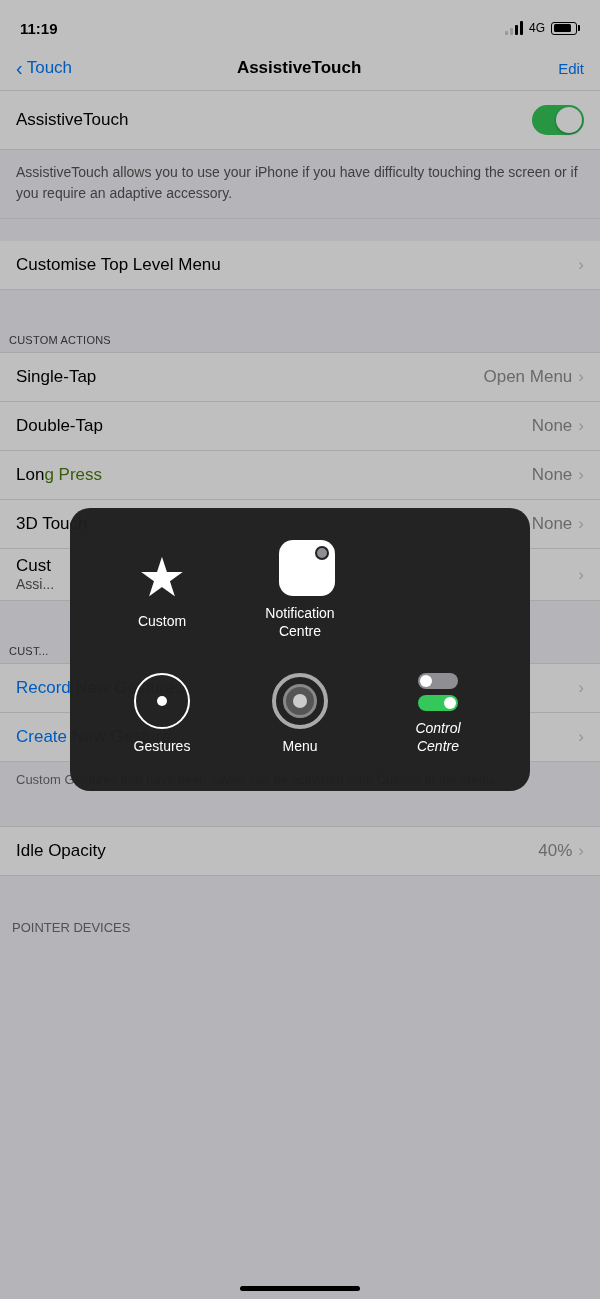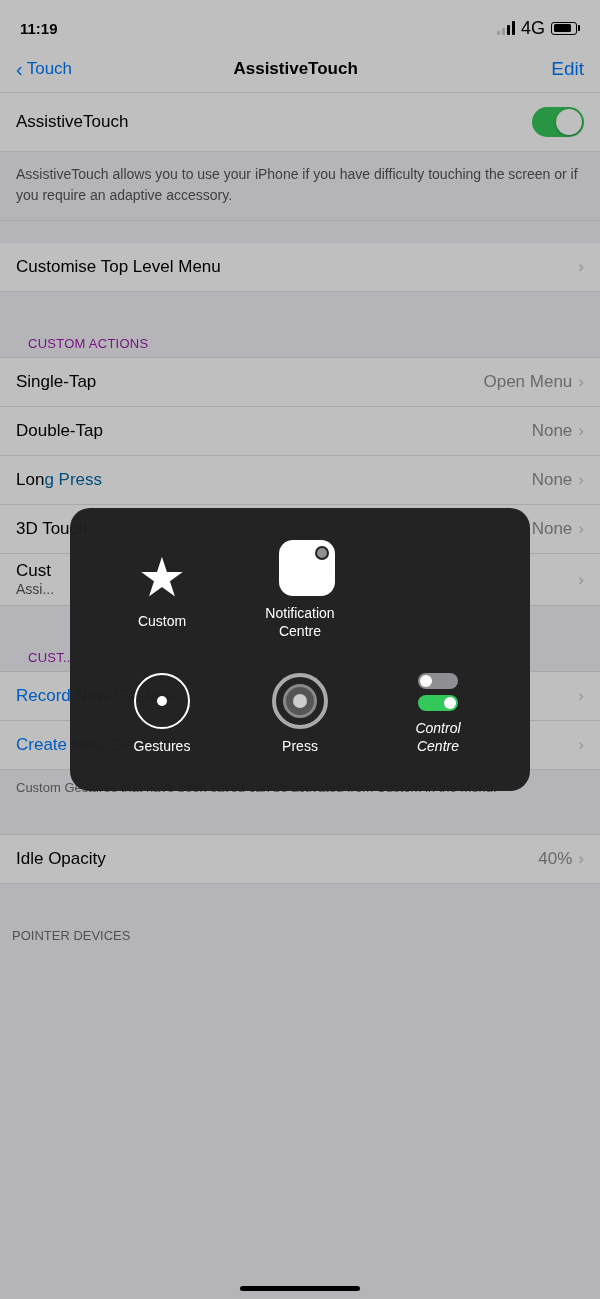--- a/index.html
+++ b/index.html
@@ -38,21 +38,21 @@
       gap: 2px;
       height: 14px;
     }
     .signal-bar {
       width: 3px;
       background: #000;
       border-radius: 1px;
     }
     .signal-bar.empty { background: #ccc; }
     .network-label {
-      font-size: 18px;
+      font-size: 12px;
       font-weight: 500;
       color: #000;
     }
     .battery-icon {
       display: flex;
       align-items: center;
     }
     .battery-body {
       width: 26px;
       height: 13px;
@@ -98,21 +98,21 @@
       font-size: 20px;
       line-height: 1;
     }
     .nav-title {
       font-size: 17px;
       font-weight: 600;
       color: #000;
     }
     .nav-edit {
       color: #007aff;
-      font-size: 19px;
+      font-size: 15px;
       cursor: pointer;
       margin-left: 32px;
     }
 
     
     .toggle-row {
       background: #fff;
       display: flex;
       justify-content: space-between;
       align-items: center;
@@ -174,23 +174,23 @@
       color: #8e8e93;
       font-size: 17px;
     }
     .chevron-right {
       color: #c7c7cc;
       font-size: 17px;
     }
 
     
     .section-header {
-      padding: 22px 28px 6px;
-      font-size: 13px;
-      color: #a21caf;
+      padding: 22px 9px 6px;
+      font-size: 11px;
+      color: #404040;
       letter-spacing: 0.02em;
       text-transform: uppercase;
       background: #f2f2f7;
     }
 
     
     .section-gap {
       height: 22px;
       background: #f2f2f7;
     }
@@ -500,21 +500,21 @@
 
 <div class="menu-row">
   <span class="menu-row-label">Double-Tap</span>
   <div class="menu-row-right">
     <span>None</span>
     <span class="chevron-right">›</span>
   </div>
 </div>
 
 <div class="menu-row">
-  <span class="menu-row-label">Lon<span style="color:#0369a1">g Press</span></span>
+  <span class="menu-row-label">Lon<span style="color:#4d7c0f">g Press</span></span>
   <div class="menu-row-right">
     <span>None</span>
     <span class="chevron-right">›</span>
   </div>
 </div>
 
 <div class="menu-row">
   <span class="menu-row-label">3D Touch</span>
   <div class="menu-row-right">
     <span>None</span>
@@ -604,21 +604,21 @@
       </div>
 
       <div class="popup-item popup-item-col2-r2">
         <div class="popup-icon">
           <div class="icon-home">
             <div class="icon-home-inner">
               <div class="icon-home-core"></div>
             </div>
           </div>
         </div>
-        <span class="popup-item-label">Press</span>
+        <span class="popup-item-label">Menu</span>
       </div>
 
       <div class="popup-item popup-item-col3-r2">
         <div class="popup-icon">
           <div class="icon-control">
             <div class="control-row">
               <div class="control-toggle">
                 <div class="control-knob left"></div>
               </div>
             </div>

